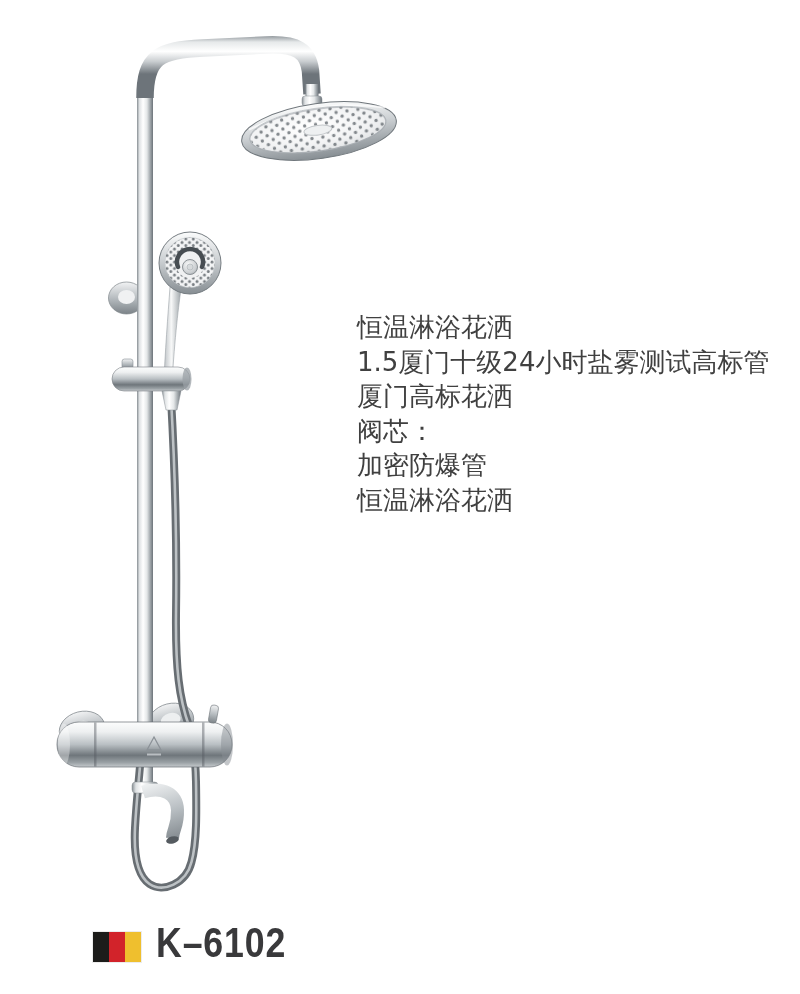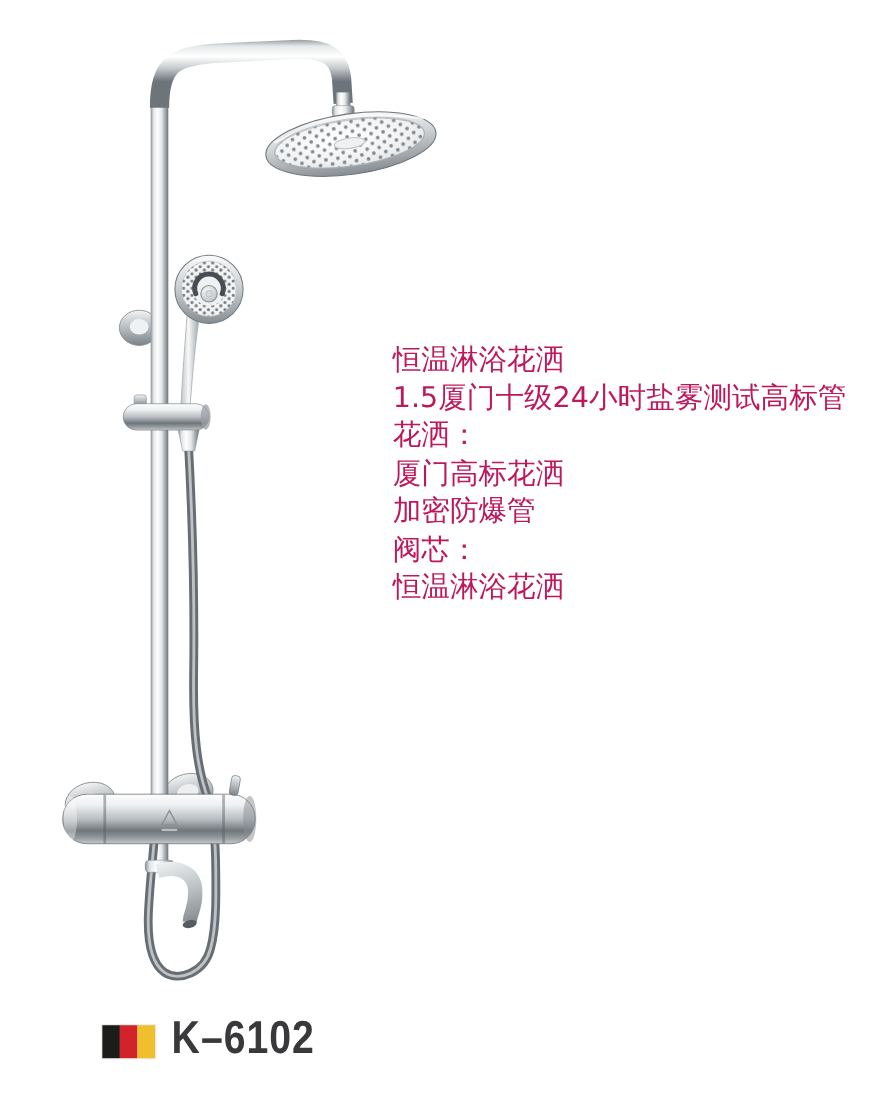--- a/index.html
+++ b/index.html
@@ -2,21 +2,21 @@
 <html><head>
 <meta charset="utf-8">
 <style>
   html,body{margin:0;padding:0;background:#ffffff;}
   .stage{position:relative;width:800px;height:994px;background:#ffffff;overflow:hidden;
          font-family:"DejaVu Sans",sans-serif;}
   
   .photo{position:absolute;left:0;top:0;width:430px;height:910px;}
   
   .specs{position:absolute;left:357px;top:310px;width:430px;
-         font-size:26px;line-height:34.5px;color:#be185d;
+         font-size:26px;line-height:34.5px;color:#404040;
          font-family:"DejaVu Sans",sans-serif;white-space:nowrap;}
   .specs .line{height:34.5px;}
   
   .flag{position:absolute;left:93px;top:932px;width:48px;height:30px;display:flex;
         box-shadow:0 0 0 1px #ececec;}
   .flag span{flex:1;height:100%;}
   .model{position:absolute;left:156px;top:919px;
          font-family:"Liberation Sans","DejaVu Sans",sans-serif;
          font-size:42px;font-weight:700;color:#39393b;letter-spacing:1px;
          transform:scaleX(.85);transform-origin:left top;white-space:nowrap;}
@@ -170,24 +170,23 @@
 
     <g>
       <path d="M143,792 C163,786 177,794 177.5,810 C178,826 173,829 172.5,838" fill="none" stroke="url(#spoutg)" stroke-width="13"></path>
       <ellipse cx="172.5" cy="840" rx="6.5" ry="3.5" transform="rotate(-14 172.5 840)" fill="#555b60"></ellipse>
     </g>
   </svg>
 
   <div class="specs">
     <div class="line">恒温淋浴花洒</div>
     <div class="line">1.5厦门十级24小时盐雾测试高标管</div>
-    <div class="line">花洒：</div>
     <div class="line">厦门高标花洒</div>
+    <div class="line">阀芯：</div>
     <div class="line">加密防爆管</div>
-    <div class="line">阀芯：</div>
     <div class="line">恒温淋浴花洒</div>
   </div>
 
   <div class="flag">
     <span style="background: rgb(28, 28, 26);"></span>
     <span style="background: rgb(210, 35, 42);"></span>
     <span style="background: rgb(239, 191, 46);"></span>
   </div>
   <div class="model">K–6102</div>
 

